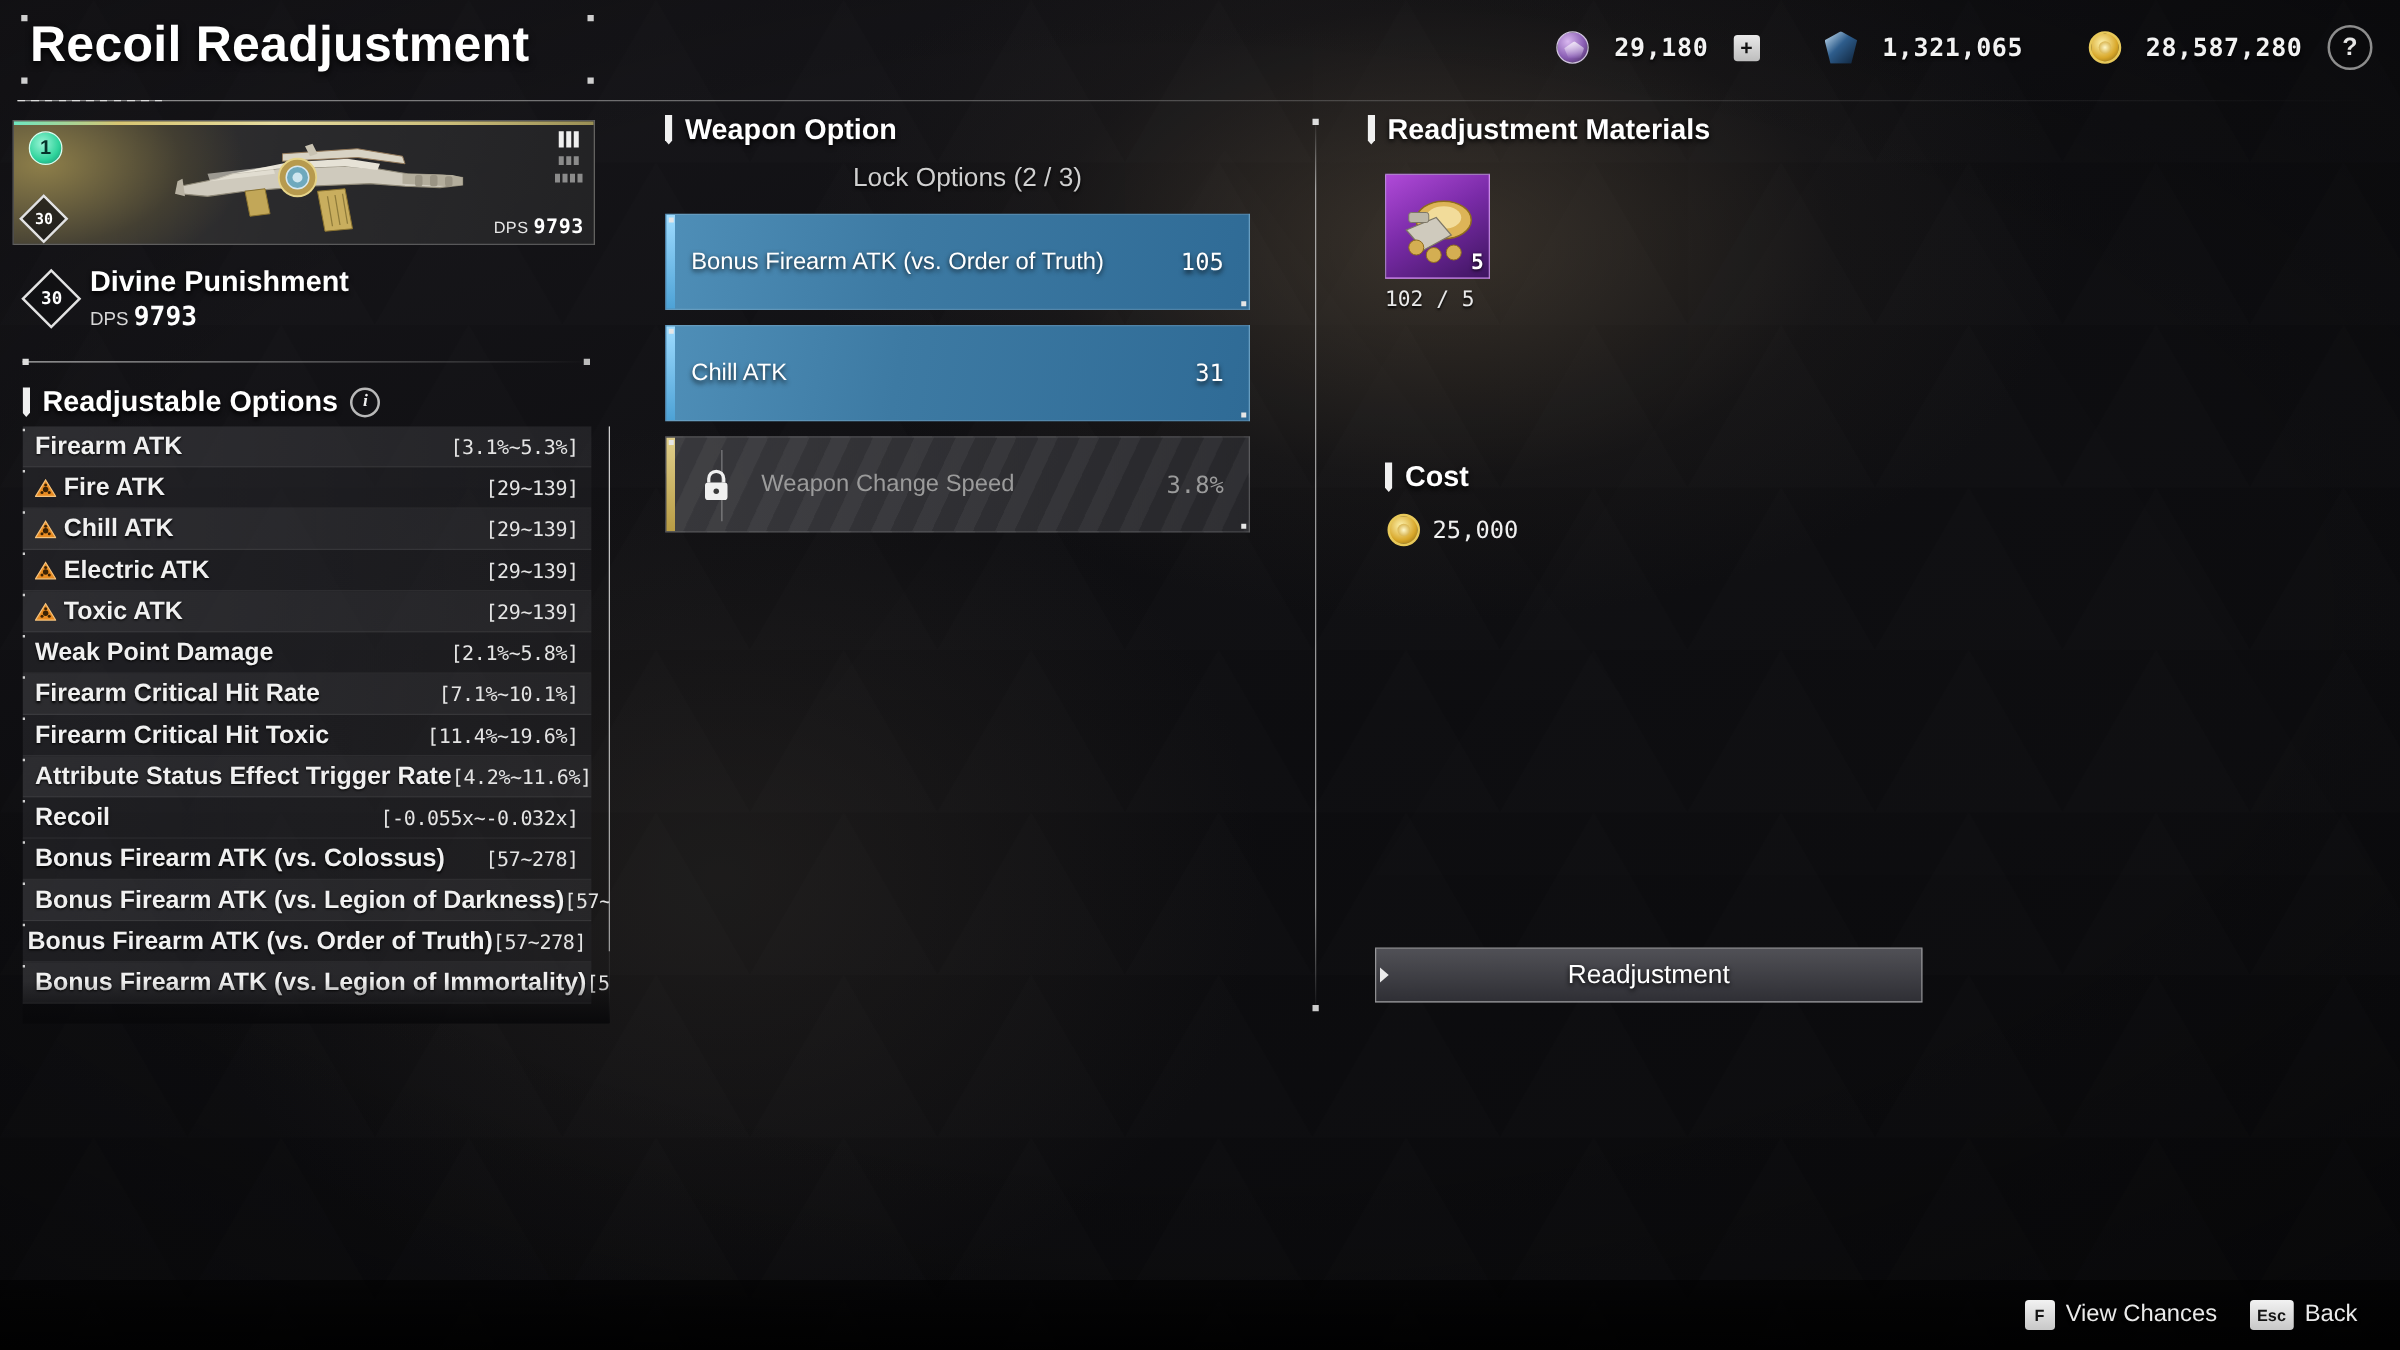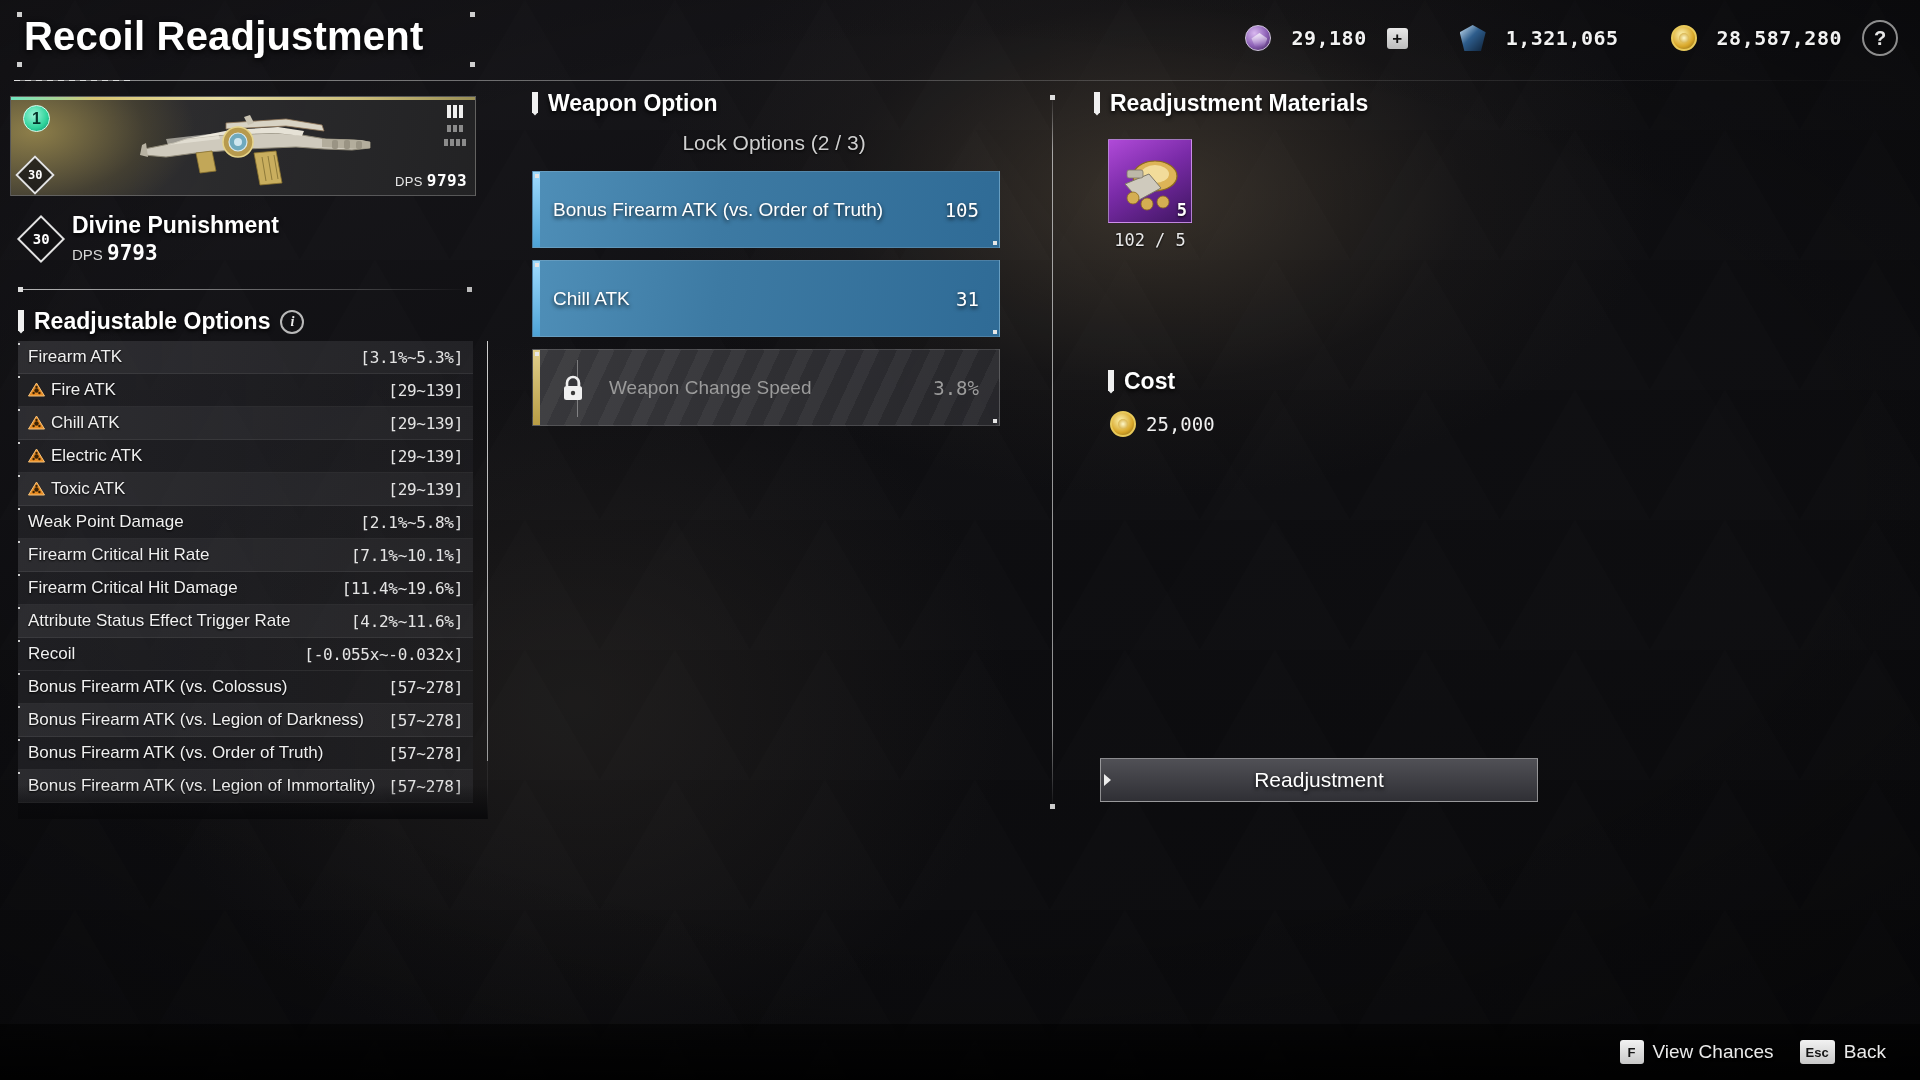--- a/index.html
+++ b/index.html
@@ -181,21 +181,21 @@
   .opt-row{
     position:relative; height:33px; display:flex; align-items:center;
     padding:0 10px 0 10px; width:455px;
     border-bottom:1px solid rgba(255,255,255,.07);
   }
   .opt-row.even{ background:linear-gradient(90deg, rgba(62,62,66,.62), rgba(52,52,56,.5)); }
   .opt-row.odd{ background:linear-gradient(90deg, rgba(44,44,48,.55), rgba(36,36,40,.45));justify-content:center; }
   .opt-row:before{
     content:"";position:absolute;left:0;top:2px;width:2px;height:2px;background:#cfcfcf;
   }
-  .opt-name{ font-size:17px; color:#f0f0f0; flex:1; white-space:nowrap; text-shadow:0 1px 2px #000; }
+  .opt-name{ font-size:20px; color:#f0f0f0; flex:1; white-space:nowrap; text-shadow:0 1px 2px #000;font-weight:bold; }
   .opt-val{ font-size:16px; color:#e4e4e4; font-family:"DejaVu Sans Mono", monospace; letter-spacing:-.3px;}
   .warn-ico{
     display:inline-block; width:17px;height:15px;margin-right:6px; position:relative; top:2px;
   }
   #opt-scroll{
     position:absolute; right:-6px; top:0; width:7px; height:478px;
     background:rgba(255,255,255,.07);
   }
   #opt-thumb{
     position:absolute; left:0; top:0; width:7px; height:420px;
@@ -257,21 +257,21 @@
   #mat-icon{
     position:relative; width:84px; height:84px;
     background:linear-gradient(150deg,#b04ad8 0%, #7a2ba8 45%, #3e1560 100%);
     border:1px solid rgba(235,200,255,.55);
   }
   #mat-qty{
     position:absolute; right:4px; bottom:2px; font-size:17px; font-weight:700; color:#fff;
     text-shadow:0 1px 3px #000; font-family:"DejaVu Sans Mono", monospace;
   }
   #mat-count{
-    margin-top:7px; text-align:center; font-size:17px; color:#e9e9e9;
+    margin-top:7px; text-align:left; font-size:17px; color:#e9e9e9;
     font-family:"DejaVu Sans Mono", monospace; text-shadow:0 1px 2px #000;
   }
 
   #cost-head{ margin:118px 0 0 14px; }
   #cost-row{ display:flex; align-items:center; gap:10px; margin:16px 0 0 16px; }
   #cost-val{ font-size:19px; color:#f0f0f0; font-family:"DejaVu Sans Mono", monospace; }
 
   #readj-btn{
     position:absolute; left:6px; top:668px; width:438px; height:44px;
     background:linear-gradient(180deg, rgba(86,86,92,.92), rgba(50,50,56,.92));
@@ -480,21 +480,21 @@
         </div>
         <div class="opt-row odd">
           <span class="opt-name"><span>Weak Point Damage</span></span>
           <span class="opt-val">[2.1%~5.8%]</span>
         </div>
         <div class="opt-row even">
           <span class="opt-name"><span>Firearm Critical Hit Rate</span></span>
           <span class="opt-val">[7.1%~10.1%]</span>
         </div>
         <div class="opt-row odd">
-          <span class="opt-name"><span>Firearm Critical Hit Damage</span></span>
+          <span class="opt-name"><span>Firearm Critical Hit Toxic</span></span>
           <span class="opt-val">[11.4%~19.6%]</span>
         </div>
         <div class="opt-row even">
           <span class="opt-name"><span>Attribute Status Effect Trigger Rate</span></span>
           <span class="opt-val">[4.2%~11.6%]</span>
         </div>
         <div class="opt-row odd">
           <span class="opt-name"><span>Recoil</span></span>
           <span class="opt-val">[-0.055x~-0.032x]</span>
         </div>

